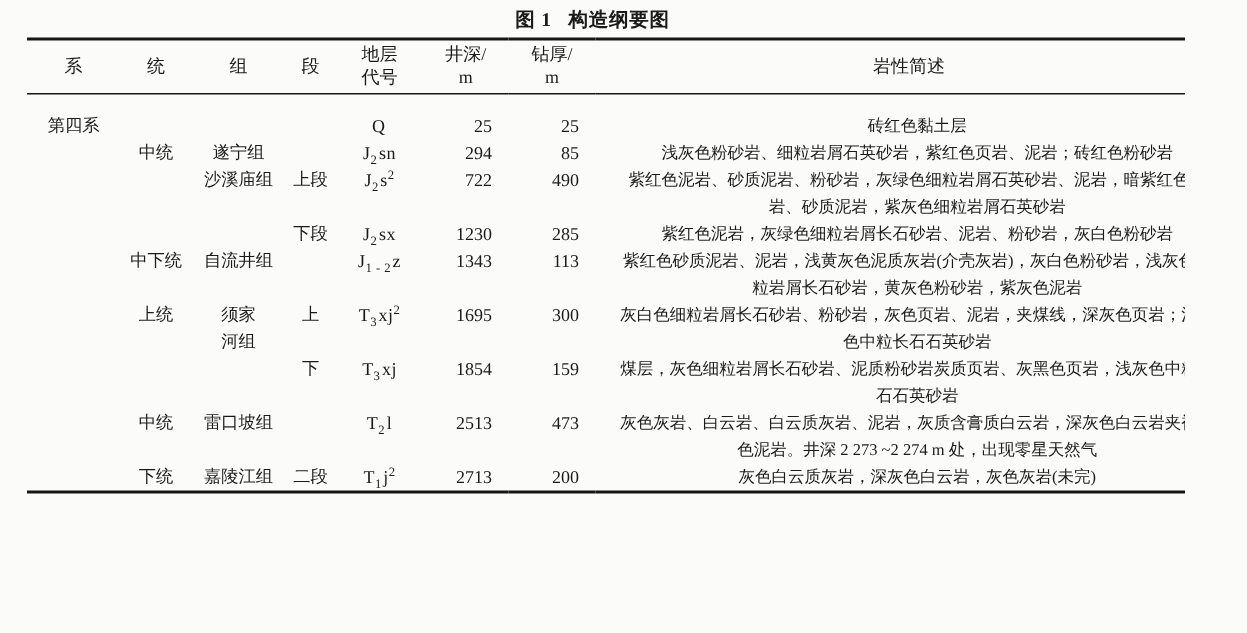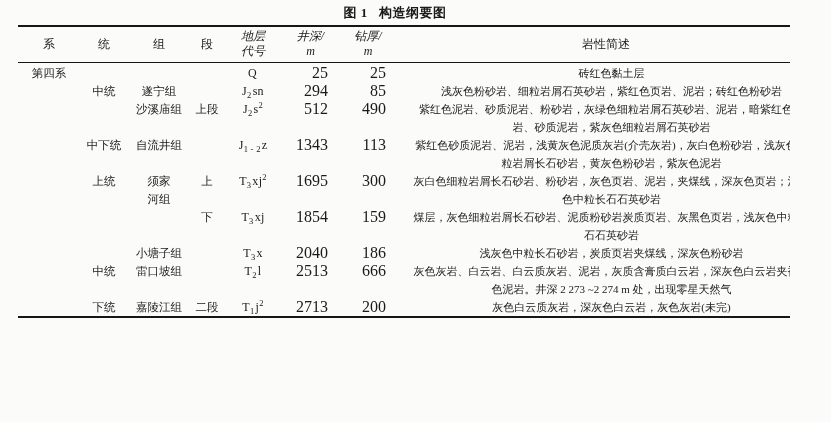--- a/index.html
+++ b/index.html
@@ -21,35 +21,35 @@
     border-collapse: collapse; table-layout: fixed;
     width: 797px; margin: 2px 16px 0 18px;
     border-top: 2px solid #161616;
     border-bottom: 2px solid #161616;
   }
   thead th {
     border-bottom: 1.2px solid #161616;
     font-weight: normal; font-size: 12px; line-height: 15px;
     padding: 2px 0 3px 0; vertical-align: middle; text-align: center;
   }
-  thead th .hl { display: block; font-style: italic; }
+  thead th .hl { display: block; }
   td {
     font-size: 11.5px; line-height: 18px;
     vertical-align: top; padding: 0; text-align: center;
     white-space: pre-line;
   }
-  td.num { text-align: right; padding-right: 11px; font-size: 16px; }
+  td.num { text-align: right; padding-right: 11px; font-size: 12px; }
   td.desc {
     text-align: center; padding-left: 14px; padding-right: 3px;
     font-size: 11px; white-space: normal;
   }
   td.c-code { font-size: 12px; letter-spacing: 0.3px; }
   sub, sup { line-height: 0; font-size: 8.5px; }
   sub { margin-right: 1px; }
-  tbody tr:first-child td { padding-top: 1px; margin-top: 11px; }
+  tbody tr:first-child td { padding-top: 12px; margin-top: 11px; }
 </style>
 </head>
 <body>
 
 <div class="page">
 
   <div class="caption fig-caption">图 1   构造纲要图</div>
 
 
   <table class="strat">
@@ -108,25 +108,35 @@
     <td class="num">85</td>
     <td class="desc">浅灰色粉砂岩、细粒岩屑石英砂岩，紫红色页岩、泥岩；砖红色粉砂岩</td>
   </tr>
 
   <tr>
     <td></td>
     <td></td>
     <td>沙溪庙组</td>
     <td>上段</td>
     <td class="c-code"><span><span>J</span><sub>2</sub><span>s</span><sup>2</sup></span></td>
-    <td class="num">512</td>
+    <td class="num">722</td>
     <td class="num">490</td>
     <td class="desc">紫红色泥岩、砂质泥岩、粉砂岩，灰绿色细粒岩屑石英砂岩、泥岩，暗紫红色泥岩、砂质泥岩，紫灰色细粒岩屑石英砂岩</td>
   </tr>
 
+  <tr>
+    <td></td>
+    <td></td>
+    <td></td>
+    <td>下段</td>
+    <td class="c-code"><span><span>J</span><sub>2</sub><span>sx</span><sup></sup></span></td>
+    <td class="num">1230</td>
+    <td class="num">285</td>
+    <td class="desc">紫红色泥岩，灰绿色细粒岩屑长石砂岩、泥岩、粉砂岩，灰白色粉砂岩</td>
+  </tr>
 
   <tr>
     <td></td>
     <td>中下统</td>
     <td>自流井组</td>
     <td></td>
     <td class="c-code"><span><span>J</span><sub>1 - 2</sub><span>z</span><sup></sup></span></td>
     <td class="num">1343</td>
     <td class="num">113</td>
     <td class="desc">紫红色砂质泥岩、泥岩，浅黄灰色泥质灰岩(介壳灰岩)，灰白色粉砂岩，浅灰色细粒岩屑长石砂岩，黄灰色粉砂岩，紫灰色泥岩</td>
@@ -149,39 +159,29 @@
     <td></td>
     <td></td>
     <td></td>
     <td>下</td>
     <td class="c-code"><span><span>T</span><sub>3</sub><span>xj</span><sup></sup></span></td>
     <td class="num">1854</td>
     <td class="num">159</td>
     <td class="desc">煤层，灰色细粒岩屑长石砂岩、泥质粉砂岩炭质页岩、灰黑色页岩，浅灰色中粒长石石英砂岩</td>
   </tr>
 
-  <tr>
-    <td></td>
-    <td></td>
-    <td>小塘子组</td>
-    <td></td>
-    <td class="c-code"><span><span>T</span><sub>3</sub><span>x</span><sup></sup></span></td>
-    <td class="num">2040</td>
-    <td class="num">186</td>
-    <td class="desc">浅灰色中粒长石砂岩，炭质页岩夹煤线，深灰色粉砂岩</td>
-  </tr>
 
   <tr>
     <td></td>
     <td>中统</td>
     <td>雷口坡组</td>
     <td></td>
     <td class="c-code"><span><span>T</span><sub>2</sub><span>l</span><sup></sup></span></td>
     <td class="num">2513</td>
-    <td class="num">666</td>
+    <td class="num">473</td>
     <td class="desc">灰色灰岩、白云岩、白云质灰岩、泥岩，灰质含膏质白云岩，深灰色白云岩夹褐灰色泥岩。井深 2 273 ~2 274 m 处，出现零星天然气</td>
   </tr>
 
   <tr>
     <td></td>
     <td>下统</td>
     <td>嘉陵江组</td>
     <td>二段</td>
     <td class="c-code"><span><span>T</span><sub>1</sub><span>j</span><sup>2</sup></span></td>
     <td class="num">2713</td>

